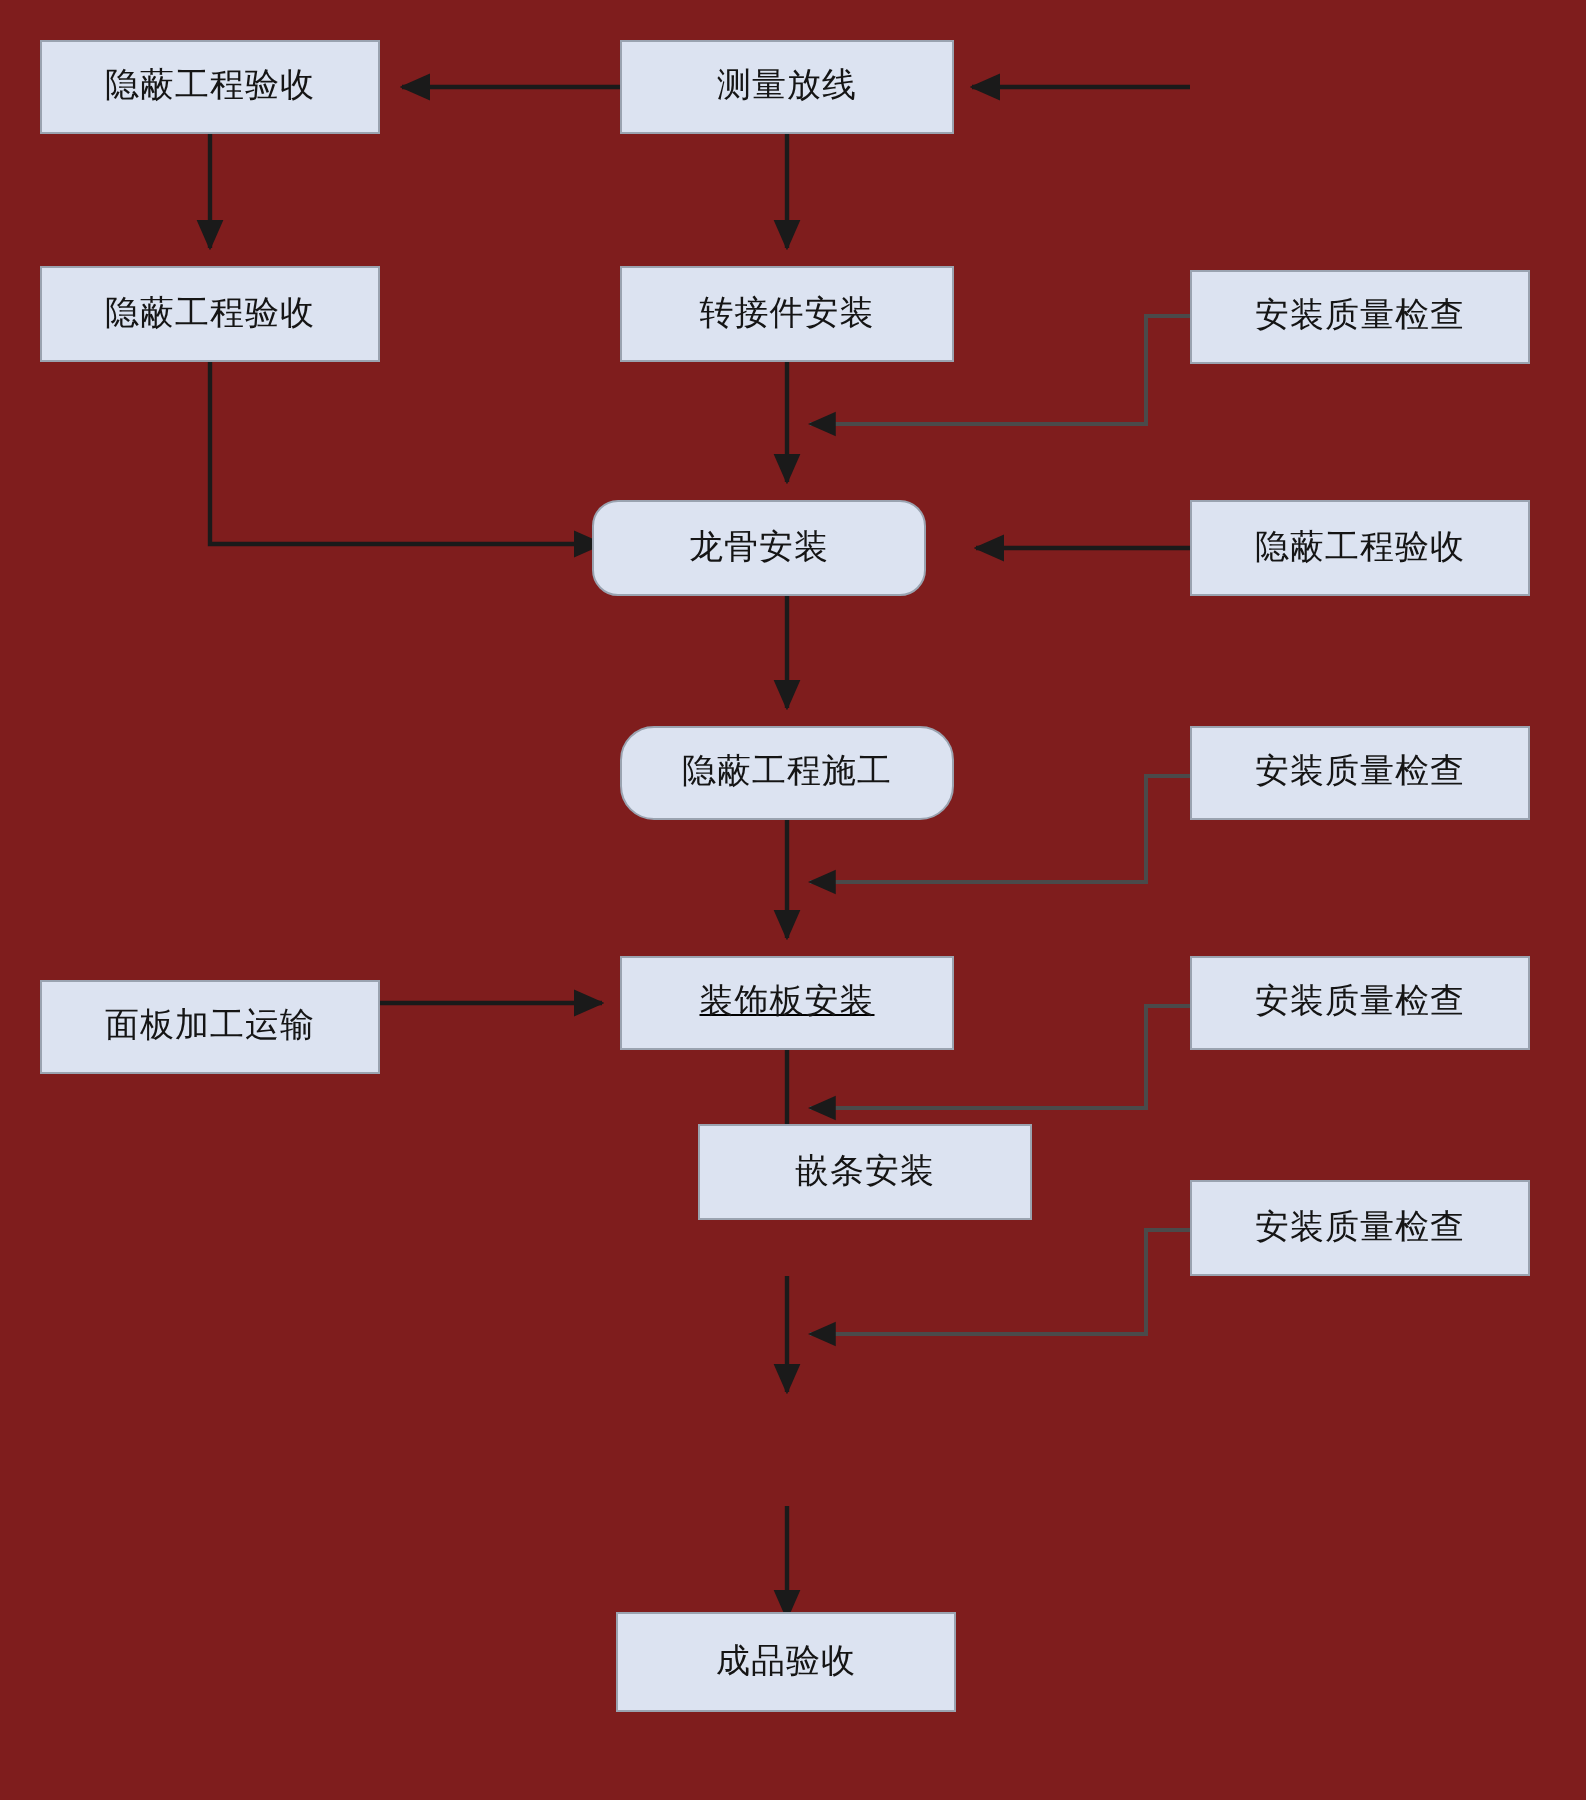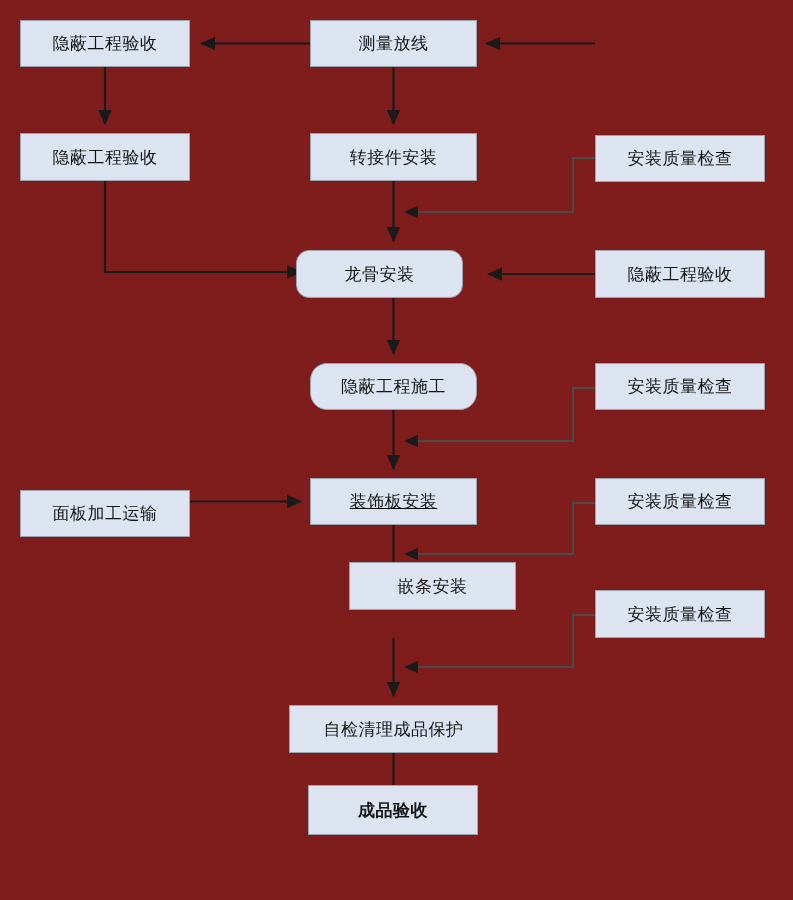--- a/index.html
+++ b/index.html
@@ -144,21 +144,18 @@
   </div>
 
   <div class="node" style="left:310px; top:562px; width:167px; height:48px;margin-left:39px;">
     <span class="node-label">嵌条安装</span>
   </div>
 
   <div class="node" style="left:595px; top:590px; width:170px; height:48px;">
     <span class="node-label">安装质量检查</span>
   </div>
 
-  <div class="node" style="left:289px; top:705px; width:209px; height:48px;">
-    <span class="node-label">自检清理成品保护</span>
-  </div>
 
-  <div class="node" style="left:308px; top:785px; width:170px; height:50px;font-weight:bold;">
+  <div class="node" style="left:308px; top:806px; width:170px; height:50px;">
     <span class="node-label">成品验收</span>
   </div>
 
 </div>
 
 </body></html>

